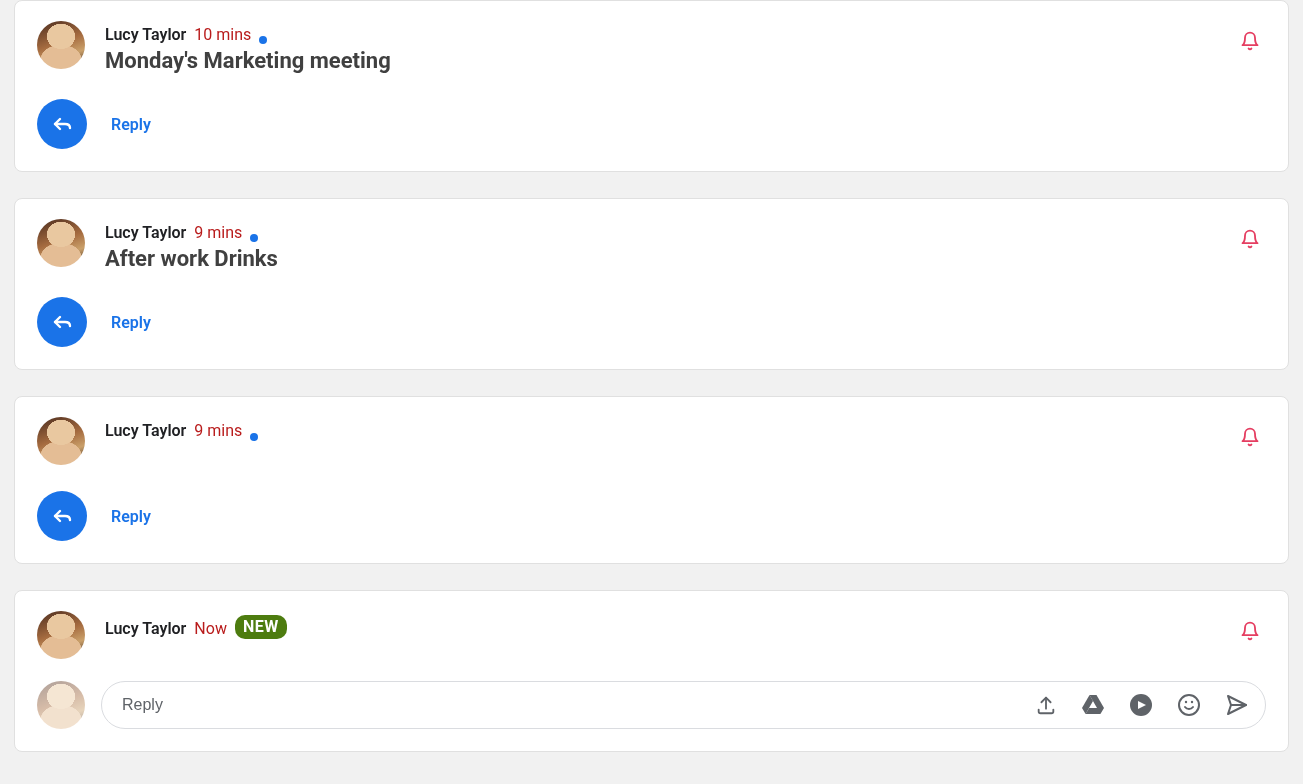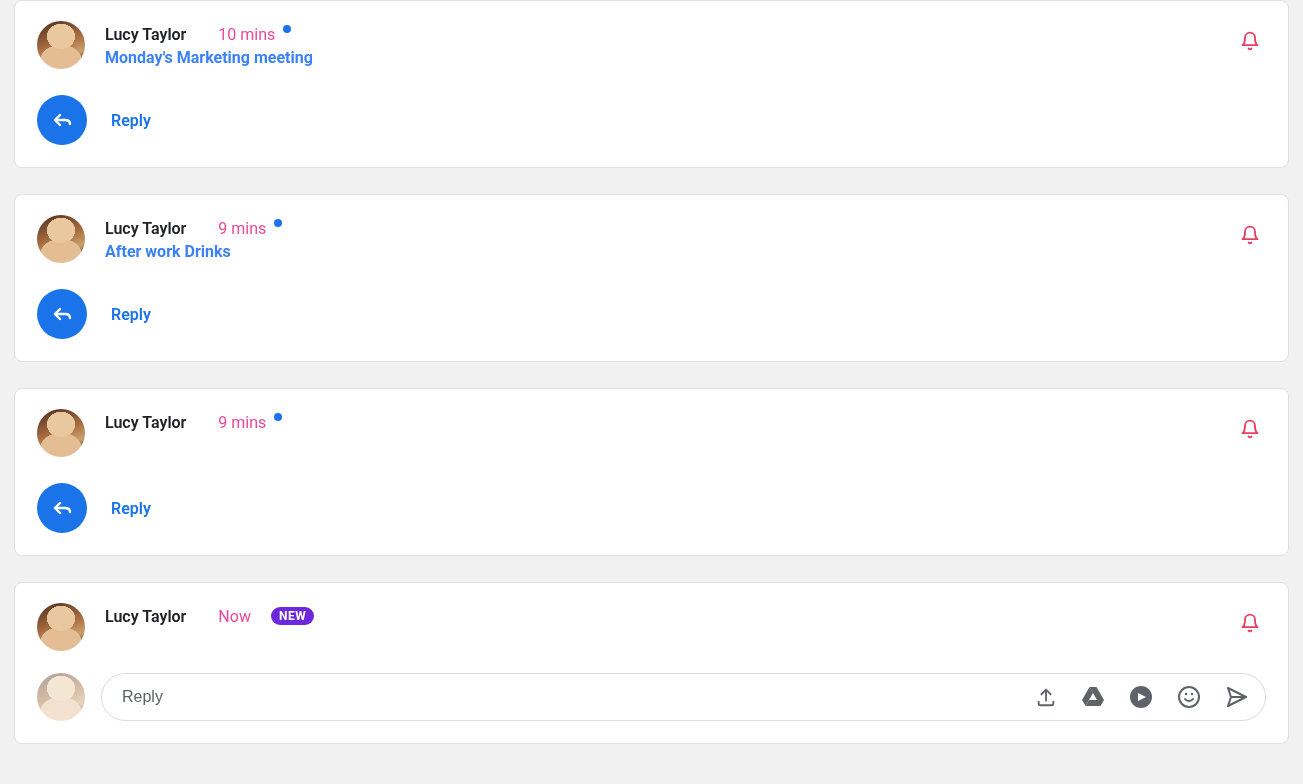--- a/index.html
+++ b/index.html
@@ -34,46 +34,45 @@
     flex: 0 0 48px;
     background: radial-gradient(ellipse 45% 40% at 50% 32%, #e9c8a0 0%, #e9c8a0 65%, transparent 66%),
                 radial-gradient(ellipse 70% 50% at 50% 80%, #e4bd95 0%, #e4bd95 60%, transparent 61%),
                 linear-gradient(160deg, #4b2c1e 0%, #a56b3f 45%, #caa06a 70%, #2a1812 100%);
     background-color: #341f15;
   }
   .avatar.dim { opacity: 0.45; }
   .header-text { flex: 1; padding-top: 4px; }
   .sender-line {
     display: flex;
-    align-items: flex-start;
+    align-items: flex-end;
     gap: 8px;
     line-height: 1.2;
   }
   .sender-name { font-weight: 600; color: #202124; }
-  .timestamp { color: #ec4899; margin-left: 24px; }
+  .timestamp { color: #b91c1c; }
   .unread-dot {
     width: 8px; height: 8px; border-radius: 50%;
     background: #1a73e8;
     display: inline-block;
   }
   .new-badge {
-    background: #6d28d9;
+    background: #4d7c0f;
     color: #fff;
-    font-size: 12px;
+    font-size: 16px;
     font-weight: 700;
     padding: 2px 8px;
     border-radius: 10px;
     letter-spacing: 0.5px;
-    margin-left: 12px;
   }
   .subject {
     font-weight: 700;
-    color: #3b82f6;
+    color: #404040;
     margin-top: 4px;
-    font-size: 16px;
+    font-size: 22px;
   }
   .bell-btn {
     position: absolute;
     top: 26px;
     right: 24px;
     width: 28px; height: 28px;
     display: flex; align-items: center; justify-content: center;
     cursor: pointer;
     color: #e53e61;
     border: none;

